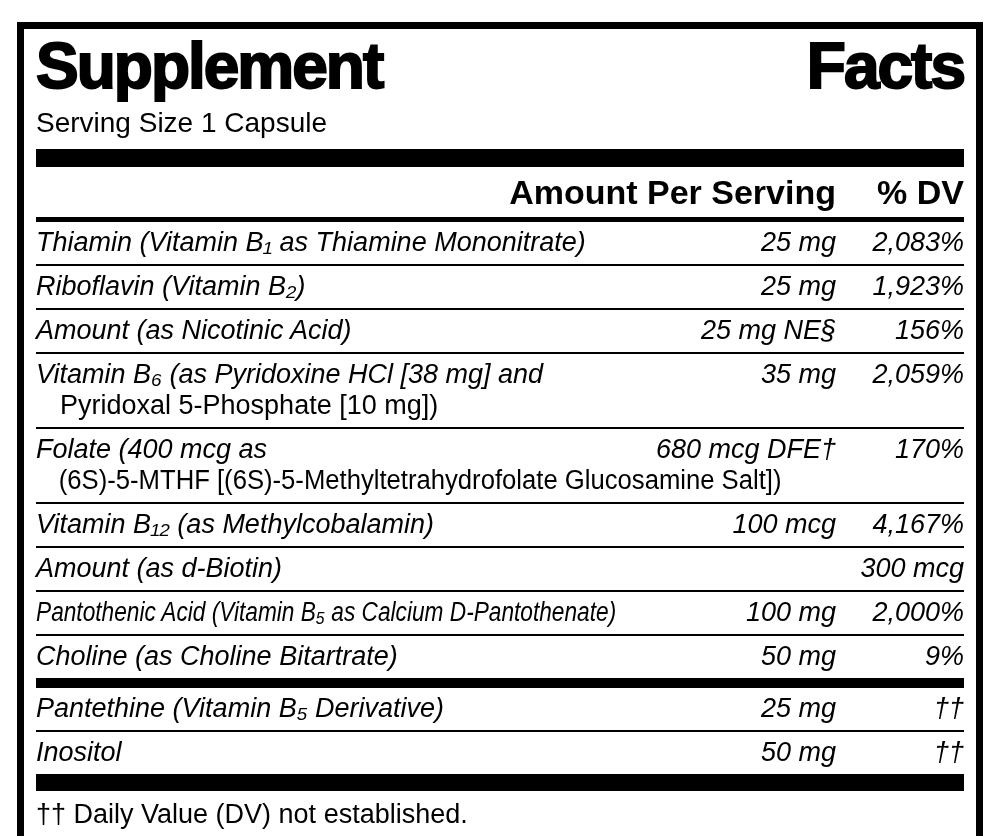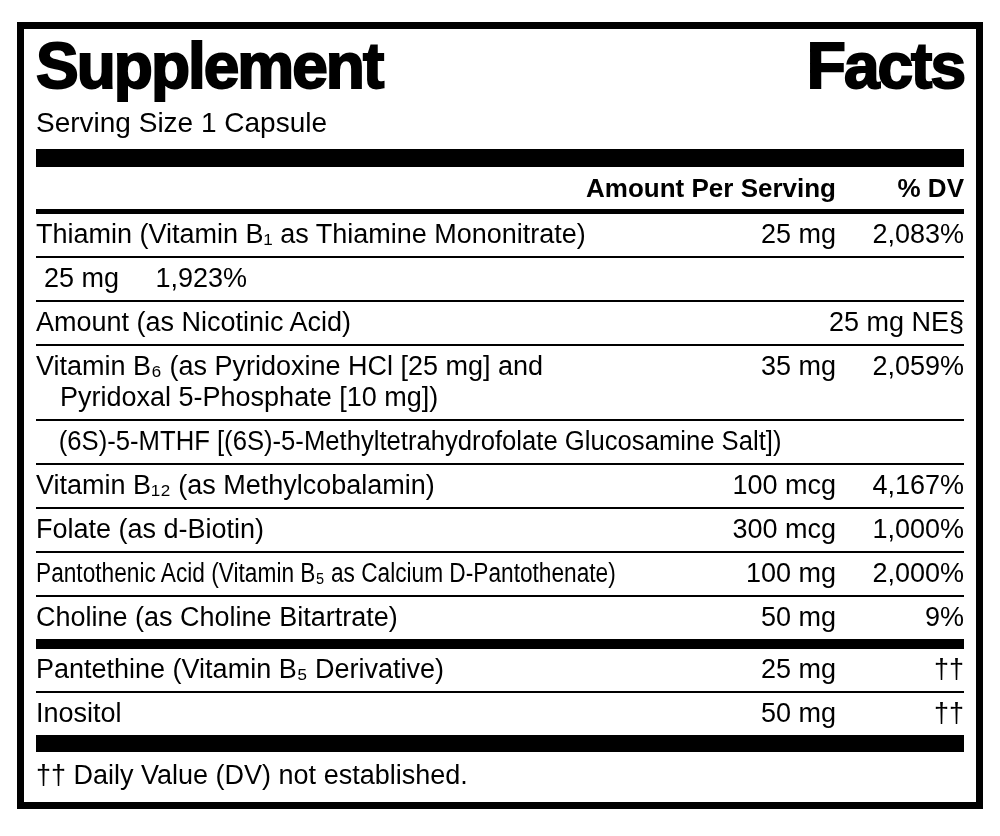--- a/index.html
+++ b/index.html
@@ -30,30 +30,30 @@
   .serving {
     font-size:28px;
     margin:6px 0 10px 0;
   }
   .bar { background:#000; width:100%; }
   .bar-lg { height:18px; }
   .bar-md { height:10px; }
   .bar-xl { height:17px; }
   .hdr {
     display:flex; align-items:flex-start;
-    font-size:26px; font-weight:bold;
+    font-size:34px; font-weight:bold;
     padding:6px 0 5px 0;
   }
   .hdr .spacer { flex:1; }
   .hdr .amt-h { text-align:right; white-space:nowrap; }
   .hdr .dv-h { width:128px; text-align:right; white-space:nowrap; }
   .rule { height:5px; background:#000; }
   .rows .row + .row { border-top:2px solid #000; }
   .row { font-size:27px; padding:5px 0 6px 0; }
-  .row-line { display:flex; align-items:flex-start; }
+  .row-line { display:flex; align-items:flex-start;font-style:italic; }
   .nm { flex:1; min-width:0; white-space:nowrap; }
   .amt { white-space:nowrap; text-align:right; margin-left:8px; }
   .dv { width:128px; text-align:right; white-space:nowrap; flex:none; }
   .sub { padding-left:24px; white-space:nowrap; }
   .cond { display:inline-block; transform:scaleX(0.84); transform-origin:0 60%; }
   .cond-sm { display:inline-block; transform:scaleX(0.95); transform-origin:0 60%; }
   .footnote {
     font-size:27px;
     padding:8px 0 11px 0;
   }
@@ -82,58 +82,64 @@
     <div class="row">
       <div class="row-line">
         <span class="nm">Thiamin (Vitamin B₁ as Thiamine Mononitrate)</span>
         <span class="amt">25 mg</span>
         <span class="dv">2,083%</span>
       </div>
     </div>
 
     <div class="row">
       <div class="row-line">
+        <span class="nm">Riboflavin (Vitamin B₂)</span>
         <span class="amt">25 mg</span>
         <span class="dv">1,923%</span>
       </div>
     </div>
 
     <div class="row">
       <div class="row-line">
         <span class="nm">Amount (as Nicotinic Acid)</span>
         <span class="amt">25 mg NE§</span>
+        <span class="dv">156%</span>
       </div>
     </div>
 
     <div class="row">
       <div class="row-line">
-        <span class="nm">Vitamin B₆ (as Pyridoxine HCl [25 mg] and</span>
+        <span class="nm">Vitamin B₆ (as Pyridoxine HCl [38 mg] and</span>
         <span class="amt">35 mg</span>
         <span class="dv">2,059%</span>
       </div>
       <div class="sub">Pyridoxal 5-Phosphate [10 mg])</div>
     </div>
 
     <div class="row">
+      <div class="row-line">
+        <span class="nm">Folate (400 mcg as</span>
+        <span class="amt">680 mcg DFE†</span>
+        <span class="dv">170%</span>
+      </div>
       <div class="sub cond-sm">(6S)-5-MTHF [(6S)-5-Methyltetrahydrofolate Glucosamine Salt])</div>
     </div>
 
     <div class="row">
       <div class="row-line">
         <span class="nm">Vitamin B₁₂ (as Methylcobalamin)</span>
         <span class="amt">100 mcg</span>
         <span class="dv">4,167%</span>
       </div>
     </div>
 
     <div class="row">
       <div class="row-line">
-        <span class="nm">Folate (as d-Biotin)</span>
+        <span class="nm">Amount (as d-Biotin)</span>
         <span class="amt">300 mcg</span>
-        <span class="dv">1,000%</span>
       </div>
     </div>
 
     <div class="row">
       <div class="row-line">
         <span class="nm cond">Pantothenic Acid (Vitamin B₅ as Calcium D-Pantothenate)</span>
         <span class="amt">100 mg</span>
         <span class="dv">2,000%</span>
       </div>
     </div>

